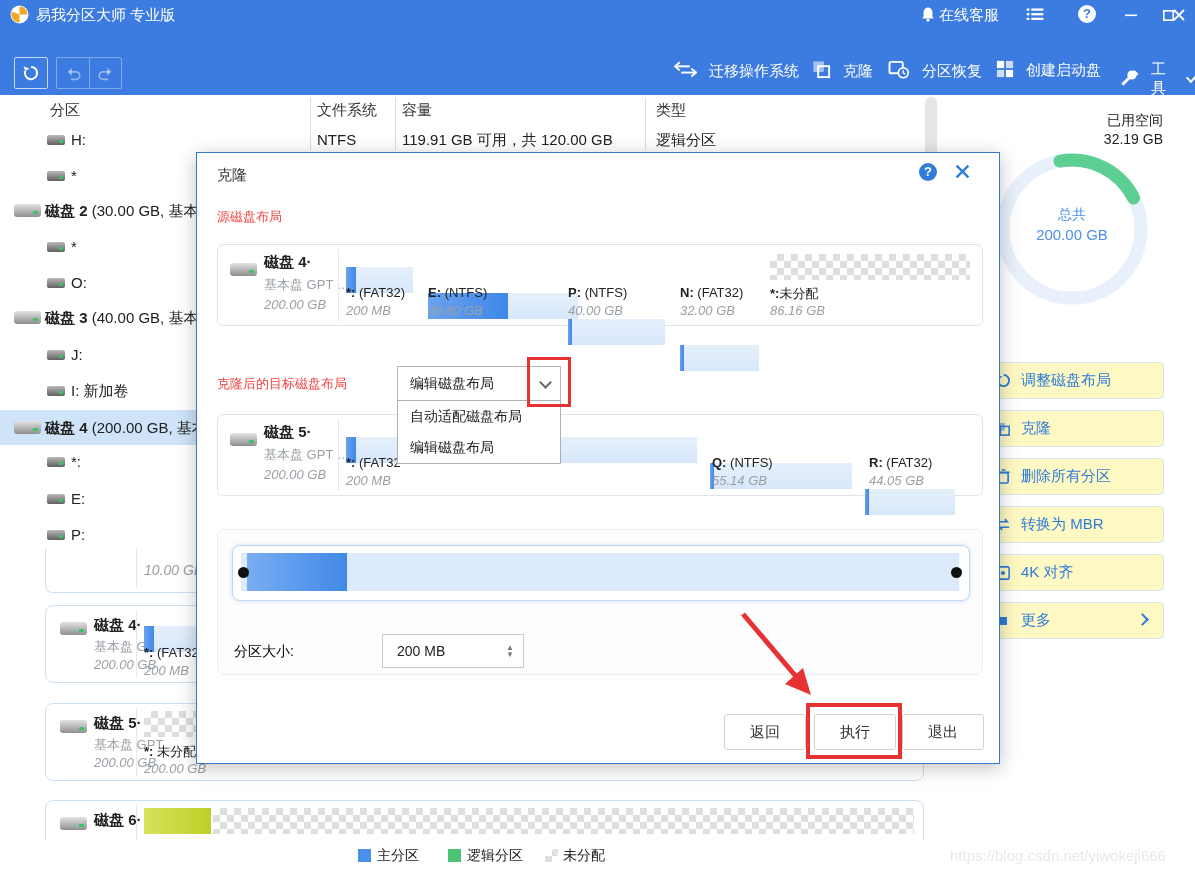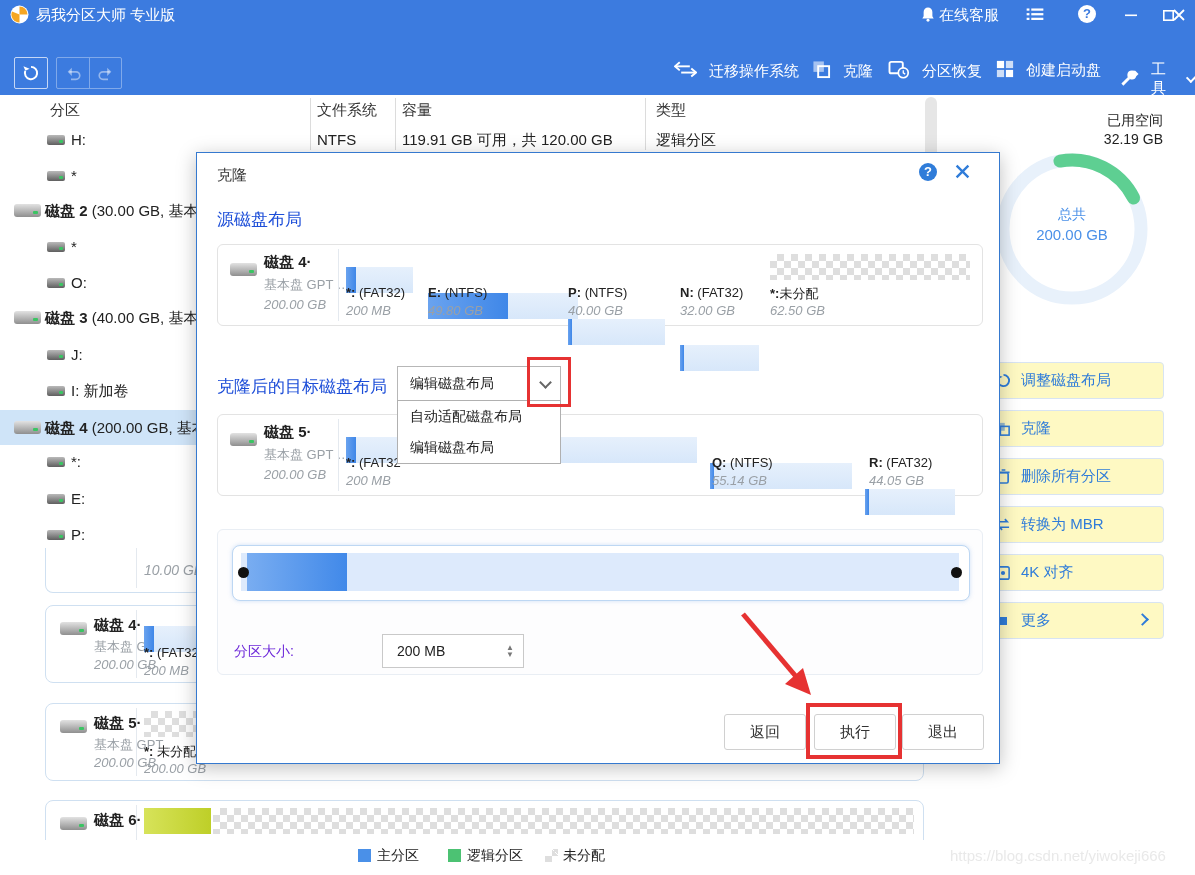--- a/index.html
+++ b/index.html
@@ -36,21 +36,21 @@
     background-size:14px 14px;background-position:0 0,7px 7px;}
   .pbar{height:26px;background:linear-gradient(#e6f0fc,#d7e7fa);position:relative;overflow:hidden;}
   .pfill{position:absolute;left:0;top:0;bottom:0;background:linear-gradient(90deg,#6aa3ef,#3f87e8);}
   .pname{font-size:13px;color:#222;font-weight:bold;}
   .pfs{font-size:13px;color:#222;font-weight:normal;}
   .scrollthumb{background:#e6e6e6;border-radius:6px;}
   
   .dialog{left:196px;top:152px;width:802px;height:610px;background:#fff;border:1px solid #3579cf;
           box-shadow:0 4px 18px rgba(0,0,0,.25);z-index:10;}
   .dlg-title{font-size:15px;color:#333;}
-  .section-lbl{font-size:17px;color:#1d4ed8;}
+  .section-lbl{font-size:13px;color:#ef4444;}
   .dcard{border:1px solid #e3e3e3;border-radius:6px;background:#fff;}
   .combo{border:1px solid #b7b7b7;background:#fff;display:flex;align-items:center;}
   .combo-val{flex:1;padding-left:12px;font-size:14px;color:#222;}
   .combo-arrow{width:30px;height:100%;border-left:1px solid #dcdcdc;display:flex;align-items:center;justify-content:center;}
   .chev{width:7px;height:7px;border-right:2px solid #666;border-bottom:2px solid #666;transform:rotate(45deg);margin-top:-3px;}
   .dropdown{background:#fff;border:1px solid #b0b0b0;z-index:12;}
   .dd-item{height:31px;display:flex;align-items:center;padding-left:12px;font-size:14px;color:#222;}
   .dd-hl{background:#cfe3f8;}
   .sliderpanel{border:1px solid #e9eef4;border-radius:6px;background:#fdfdfe;}
   .sliderbox{border:1px solid #bdd7f3;border-radius:8px;background:#fff;box-shadow:0 0 4px rgba(120,170,230,.35);}
@@ -427,21 +427,21 @@
       <div class="r isize" style="left:350px;top:58px;">40.00 GB</div>
 
       <div class="r pbar" style="left:462px;top:9px;width:79px;">
           <div class="pfill" style="width:4px;"></div>
         </div>
       <div class="r pname" style="left:462px;top:40px;white-space:nowrap;"><span>N:</span> <span class="pfs">(FAT32)</span></div>
       <div class="r isize" style="left:462px;top:58px;">32.00 GB</div>
 
       <div class="r checkered" style="left:552px;top:9px;width:200px;height:26px;"></div>
       <div class="r pname" style="left:552px;top:40px;white-space:nowrap;"><span>*:</span><span class="pfs">未分配</span></div>
-      <div class="r isize" style="left:552px;top:58px;">62.50 GB</div>
+      <div class="r isize" style="left:552px;top:58px;">86.16 GB</div>
     </div>
 
     <div class="r section-lbl" style="left:20px;top:222px;">克隆后的目标磁盘布局</div>
 
     <div class="r combo" style="left:200px;top:213px;width:162px;height:34px;">
       <span class="combo-val">编辑磁盘布局</span>
       <span class="combo-arrow">
           <span class="chev"></span>
         </span>
     </div>
@@ -478,21 +478,21 @@
     </div>
 
     <div class="r sliderpanel" style="left:20px;top:376px;width:764px;height:144px;">
       <div class="r sliderbox" style="left:14px;top:15px;width:736px;height:54px;">
         <div class="r slidertrack" style="left:8px;top:7px;width:718px;height:38px;">
           <div class="sliderfill"></div>
         </div>
         <div class="r handle" style="left:5px;top:21px;"></div>
         <div class="r handle" style="left:718px;top:21px;"></div>
       </div>
-      <div class="r" style="left:16px;top:113px;font-size:14px;color:#6d28d9;">分区大小:</div>
+      <div class="r" style="left:16px;top:113px;font-size:14px;color:#000000;">分区大小:</div>
       <div class="r spin" style="left:164px;top:104px;width:140px;height:32px;">
         <span class="spin-val">200 MB</span>
         <span class="spin-arrows">▲<br>▼</span>
       </div>
     </div>
 
     <div class="r dlg-btn" style="left:527px;top:561px;width:80px;height:34px;">返回</div>
     <div class="r dlg-btn" style="left:617px;top:561px;width:80px;height:34px;">执行</div>
     <div class="r dlg-btn" style="left:705px;top:561px;width:80px;height:34px;">退出</div>
   </div>

